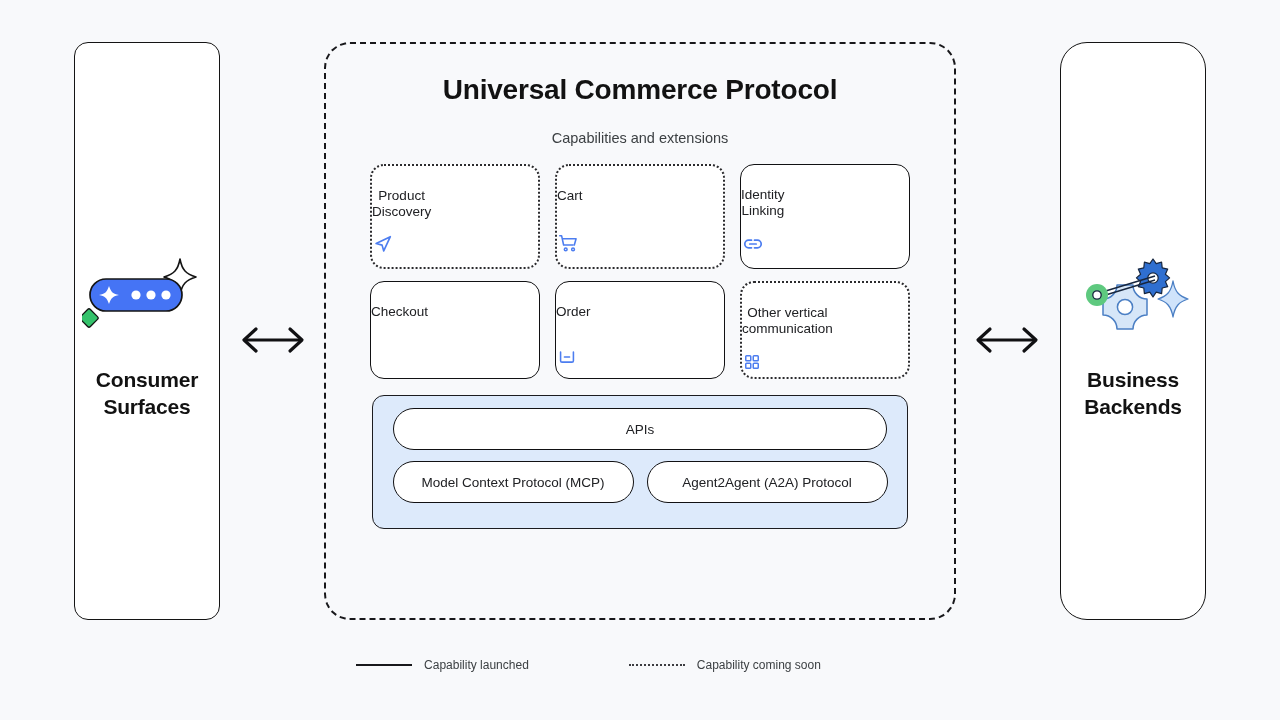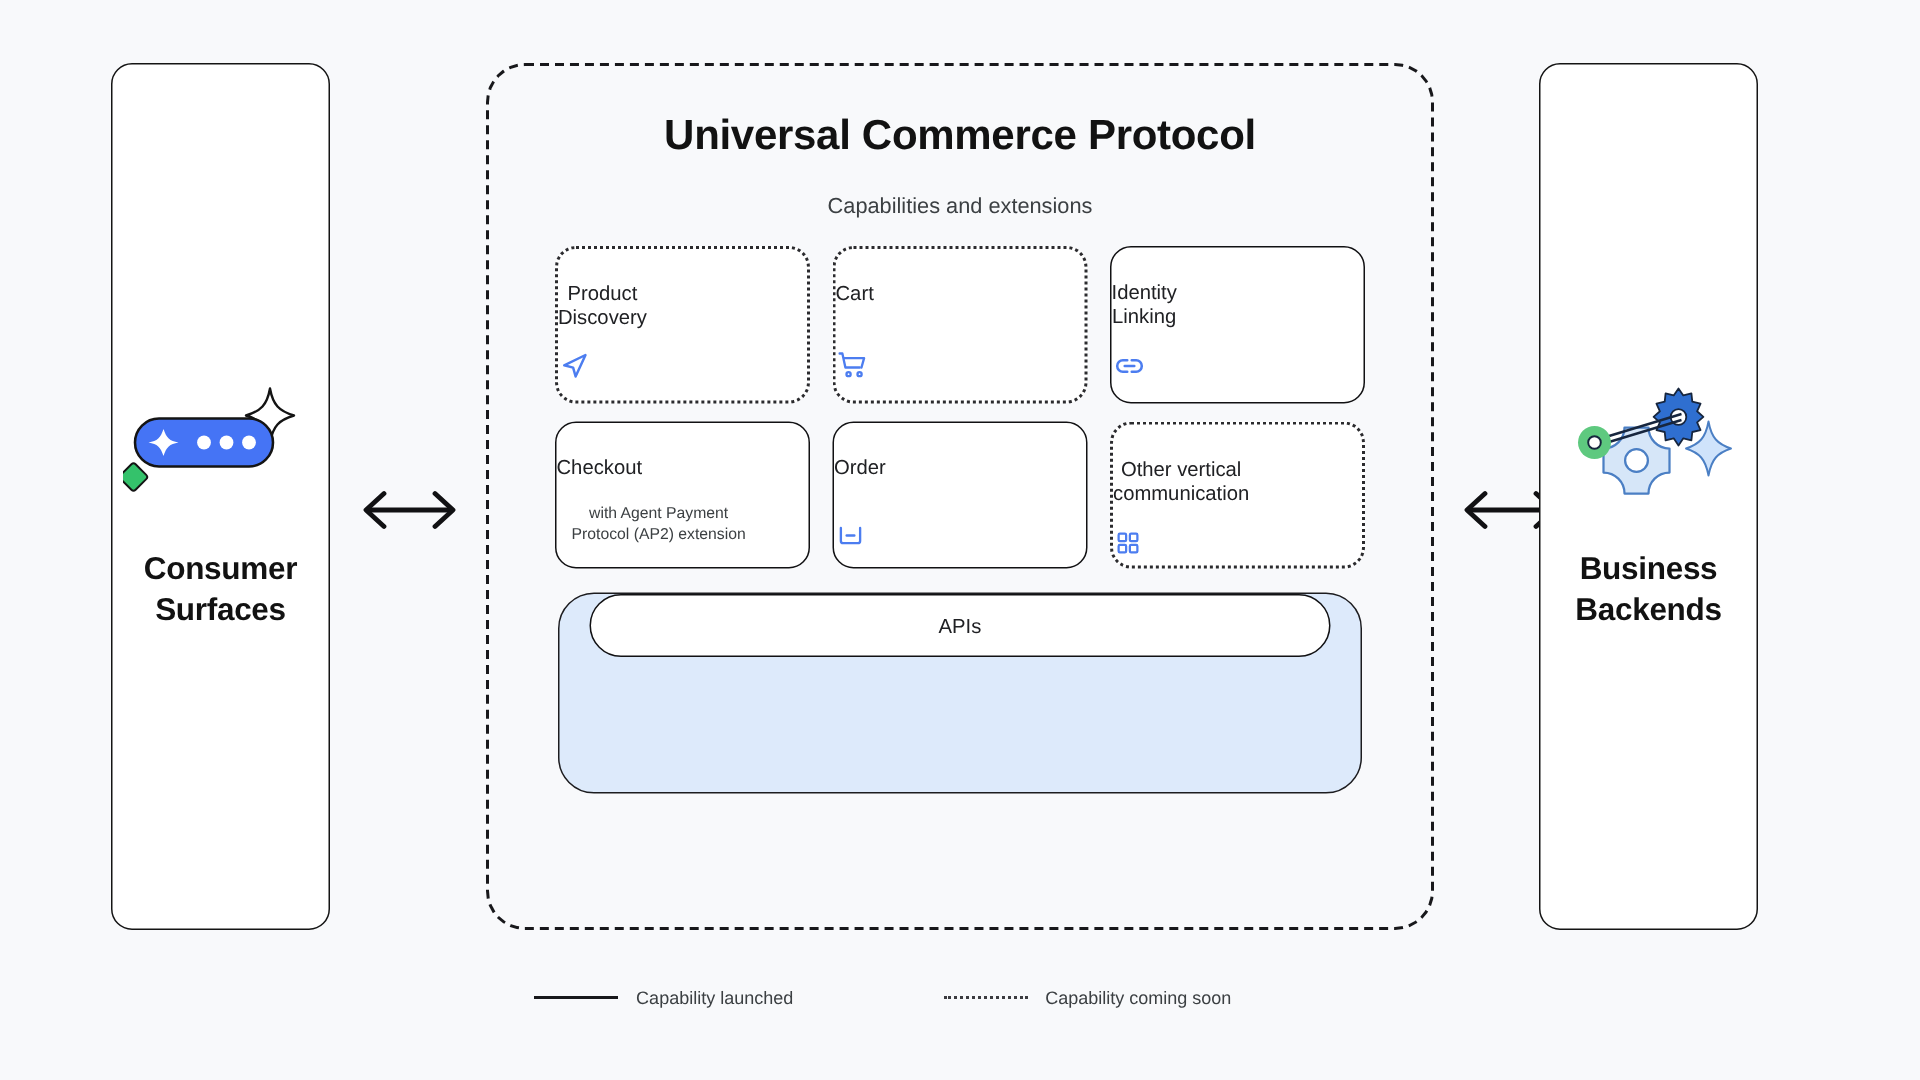--- a/index.html
+++ b/index.html
@@ -18,21 +18,21 @@
     width: 146px; height: 578px;
     background: #ffffff;
     border: 1.6px solid #141414;
     border-radius: 14px;
     display: flex;
     flex-direction: column;
     align-items: center;
     justify-content: center;
   }
   .side-panel.left  { left: 74px;  top: 42px; }
-  .side-panel.right { left: 1026px; top: 42px; }
+  .side-panel.right { left: 1060px; top: 42px; border-radius: 27px; }
 
   .panel-art { height: 120px; display: flex; align-items: center; justify-content: center; margin-bottom: 6px; }
   .panel-title {
     font-size: 21px; font-weight: 700; line-height: 1.28;
     text-align: center; color: #121212; letter-spacing: -0.2px;
   }
 
   
   .connector { position: absolute; top: 318px; width: 70px; height: 44px; }
   .connector.c-left  { left: 238px; }
@@ -101,24 +101,25 @@
   }
   .cap-card.r2 .cap-icon { margin-top: 14px; }
 
   
   .transport-label { margin-top: 26px; }
   .transport-box {
     margin: 16px auto 0;
     width: 536px; height: 134px;
     background: #ddeafb;
     border: 1.6px solid #1c1c1f;
-    border-radius: 24px;
+    border-radius: 12px;
     display: flex;
     flex-direction: column;
     align-items: center;
+    padding-top: 12px;
   }
   .pill {
     background: #ffffff;
     border: 1.7px solid #111113;
     border-radius: 999px;
     display: flex; align-items: center; justify-content: center;
     font-size: 13.5px;
     color: #202124;
   }
   .pill-api { width: 494px; height: 42px; }
@@ -219,24 +220,20 @@
             <path d="M13.5 8.2h2.9a3.8 3.8 0 0 1 0 7.6h-2.9"></path>
             <line x1="8.8" y1="12" x2="15.2" y2="12"></line>
           </svg>
         </div>
       </div>
 
       <div class="cap-card launched r2">
         <div class="cap-name">
           <div>Checkout</div>
         </div>
-        <div class="cap-sub">
-          <div>with Agent Payment</div>
-          <div>Protocol (AP2) extension</div>
-        </div>
       </div>
 
       <div class="cap-card launched r2">
         <div class="cap-name">
           <div>Order</div>
         </div>
         <div class="cap-icon" style="margin-top:26px">
           <svg width="22" height="22" viewBox="0 0 24 24" fill="none" stroke="#4c7df0" stroke-width="1.7" stroke-linecap="round" stroke-linejoin="round">
             <path d="M5 6.5V16a1.6 1.6 0 0 0 1.6 1.6h10.8A1.6 1.6 0 0 0 19 16V6.5"></path>
             <line x1="9.2" y1="12" x2="14.8" y2="12"></line>
@@ -257,20 +254,24 @@
             <rect x="13.5" y="13.5" width="6" height="6" rx="1"></rect>
           </svg>
         </div>
       </div>
 
     </div>
 
 
     <div class="transport-box">
       <div class="pill pill-api">APIs</div>
+      <div class="pill-row">
+        <div class="pill pill-mcp">Model Context Protocol (MCP)</div>
+        <div class="pill pill-a2a">Agent2Agent (A2A) Protocol</div>
+      </div>
     </div>
 
   </div>
 
   <div class="connector c-right">
     <svg width="70" height="44" viewBox="0 0 70 44">
       <line x1="8" y1="22" x2="62" y2="22" stroke="#111113" stroke-width="3.2" stroke-linecap="round"></line>
       <polyline points="18,11 6,22 18,33" fill="none" stroke="#111113" stroke-width="3.2" stroke-linecap="round" stroke-linejoin="round"></polyline>
       <polyline points="52,11 64,22 52,33" fill="none" stroke="#111113" stroke-width="3.2" stroke-linecap="round" stroke-linejoin="round"></polyline>
     </svg>

